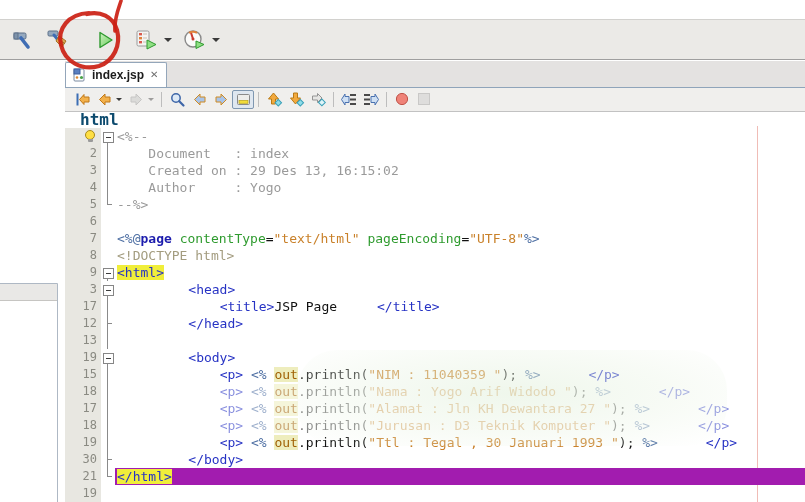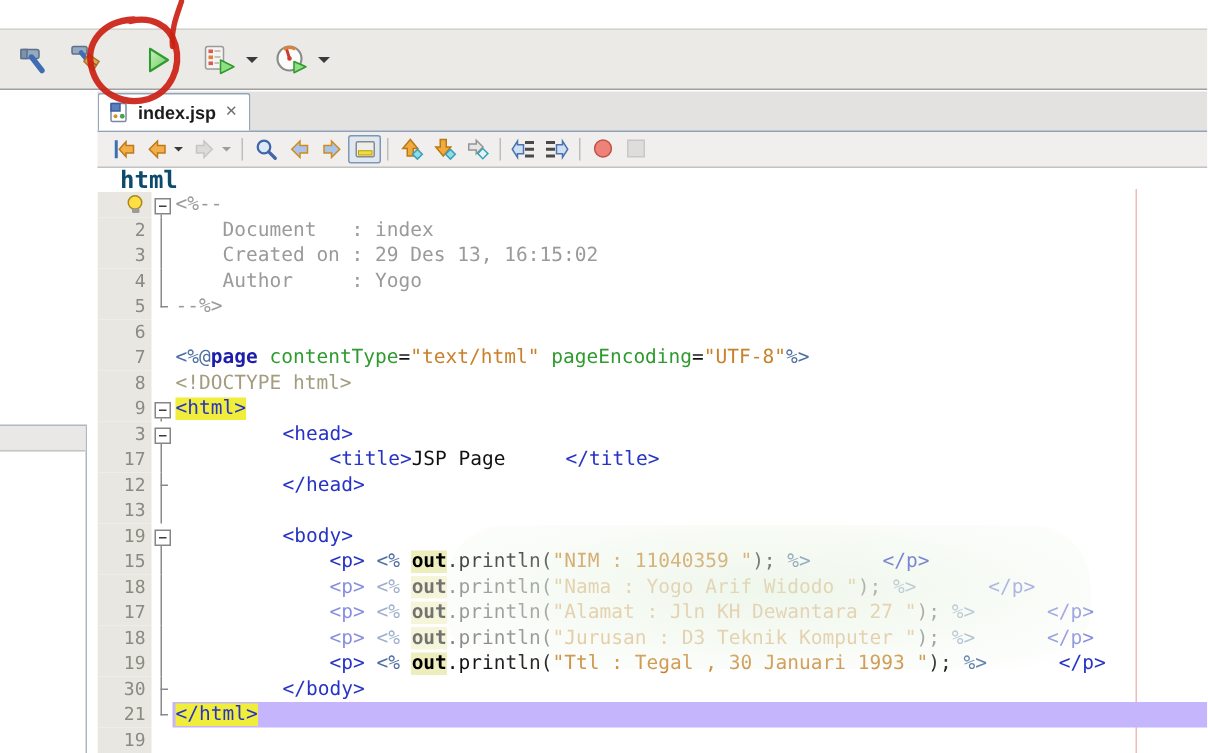--- a/index.html
+++ b/index.html
@@ -50,34 +50,34 @@
   .editor{flex:1;position:relative;background:#fff;overflow:hidden;}
   .breadcrumb-row{height:16px;padding-left:15px;font-family:"DejaVu Sans Mono",monospace;
       font-size:16px;font-weight:600;color:#0c4a6e;display:flex;align-items:center;}
   .margin-line{position:absolute;left:692px;top:14px;bottom:0;width:1px;background:#f0bcb6;z-index:0;}
   .code{position:relative;z-index:1;}
   .row{display:flex;height:17px;line-height:17px;font-family:"DejaVu Sans Mono",monospace;font-size:13px;}
   .gutter{width:32px;flex:none;background:#e8e7e1;color:#8a8a82;font-size:12px;
           text-align:right;padding-right:4px;position:relative;}
   .foldcol{width:14px;flex:none;position:relative;}
   .codecell{flex:1;white-space:pre;padding-left:2px;min-width:0;}
-  .codecell.current{background:#c4b5fd;}
+  .codecell.current{background:#a21caf;}
   .row.fade .codecell{opacity:.55;}
 
   
   .cm{color:#9a9a9a;}
   .tg{color:#2733c4;margin-left:40px;}
   .tgh{color:#2733c4;background:#f0ee3a;}
   .kw{color:#1c1cad;font-weight:bold;}
   .at{color:#2f9b2f;}
   .vl{color:#c9812a;}
   .st{color:#c9812a;}
   .dl{color:#4e6fa3;}
   .dt{color:#a39c7f;}
-  .out{font-weight:bold;color:#000000;background:#eeedbd;}
+  .out{font-weight:normal;color:#a16207;background:#eeedbd;}
   .pl{color:#111;}
 
   
   .fold-box{position:absolute;left:2px;top:4px;width:9px;height:9px;background:#fff;border:1px solid #868686;}
   .fold-box::after{content:"";position:absolute;left:2px;top:4px;width:5px;height:1px;background:#3c3c3c;}
   .fold-below::before{content:"";position:absolute;left:6px;top:14px;bottom:0;width:1px;background:#8a8a8a;}
   .fold-v::before{content:"";position:absolute;left:6px;top:0;bottom:0;width:1px;background:#8a8a8a;}
   .fold-tick::before{content:"";position:absolute;left:6px;top:0;bottom:0;width:1px;background:#8a8a8a;}
   .fold-tick::after{content:"";position:absolute;left:6px;top:8px;width:5px;height:1px;background:#8a8a8a;}
   .fold-end::before{content:"";position:absolute;left:6px;top:0;height:9px;width:1px;background:#8a8a8a;}

